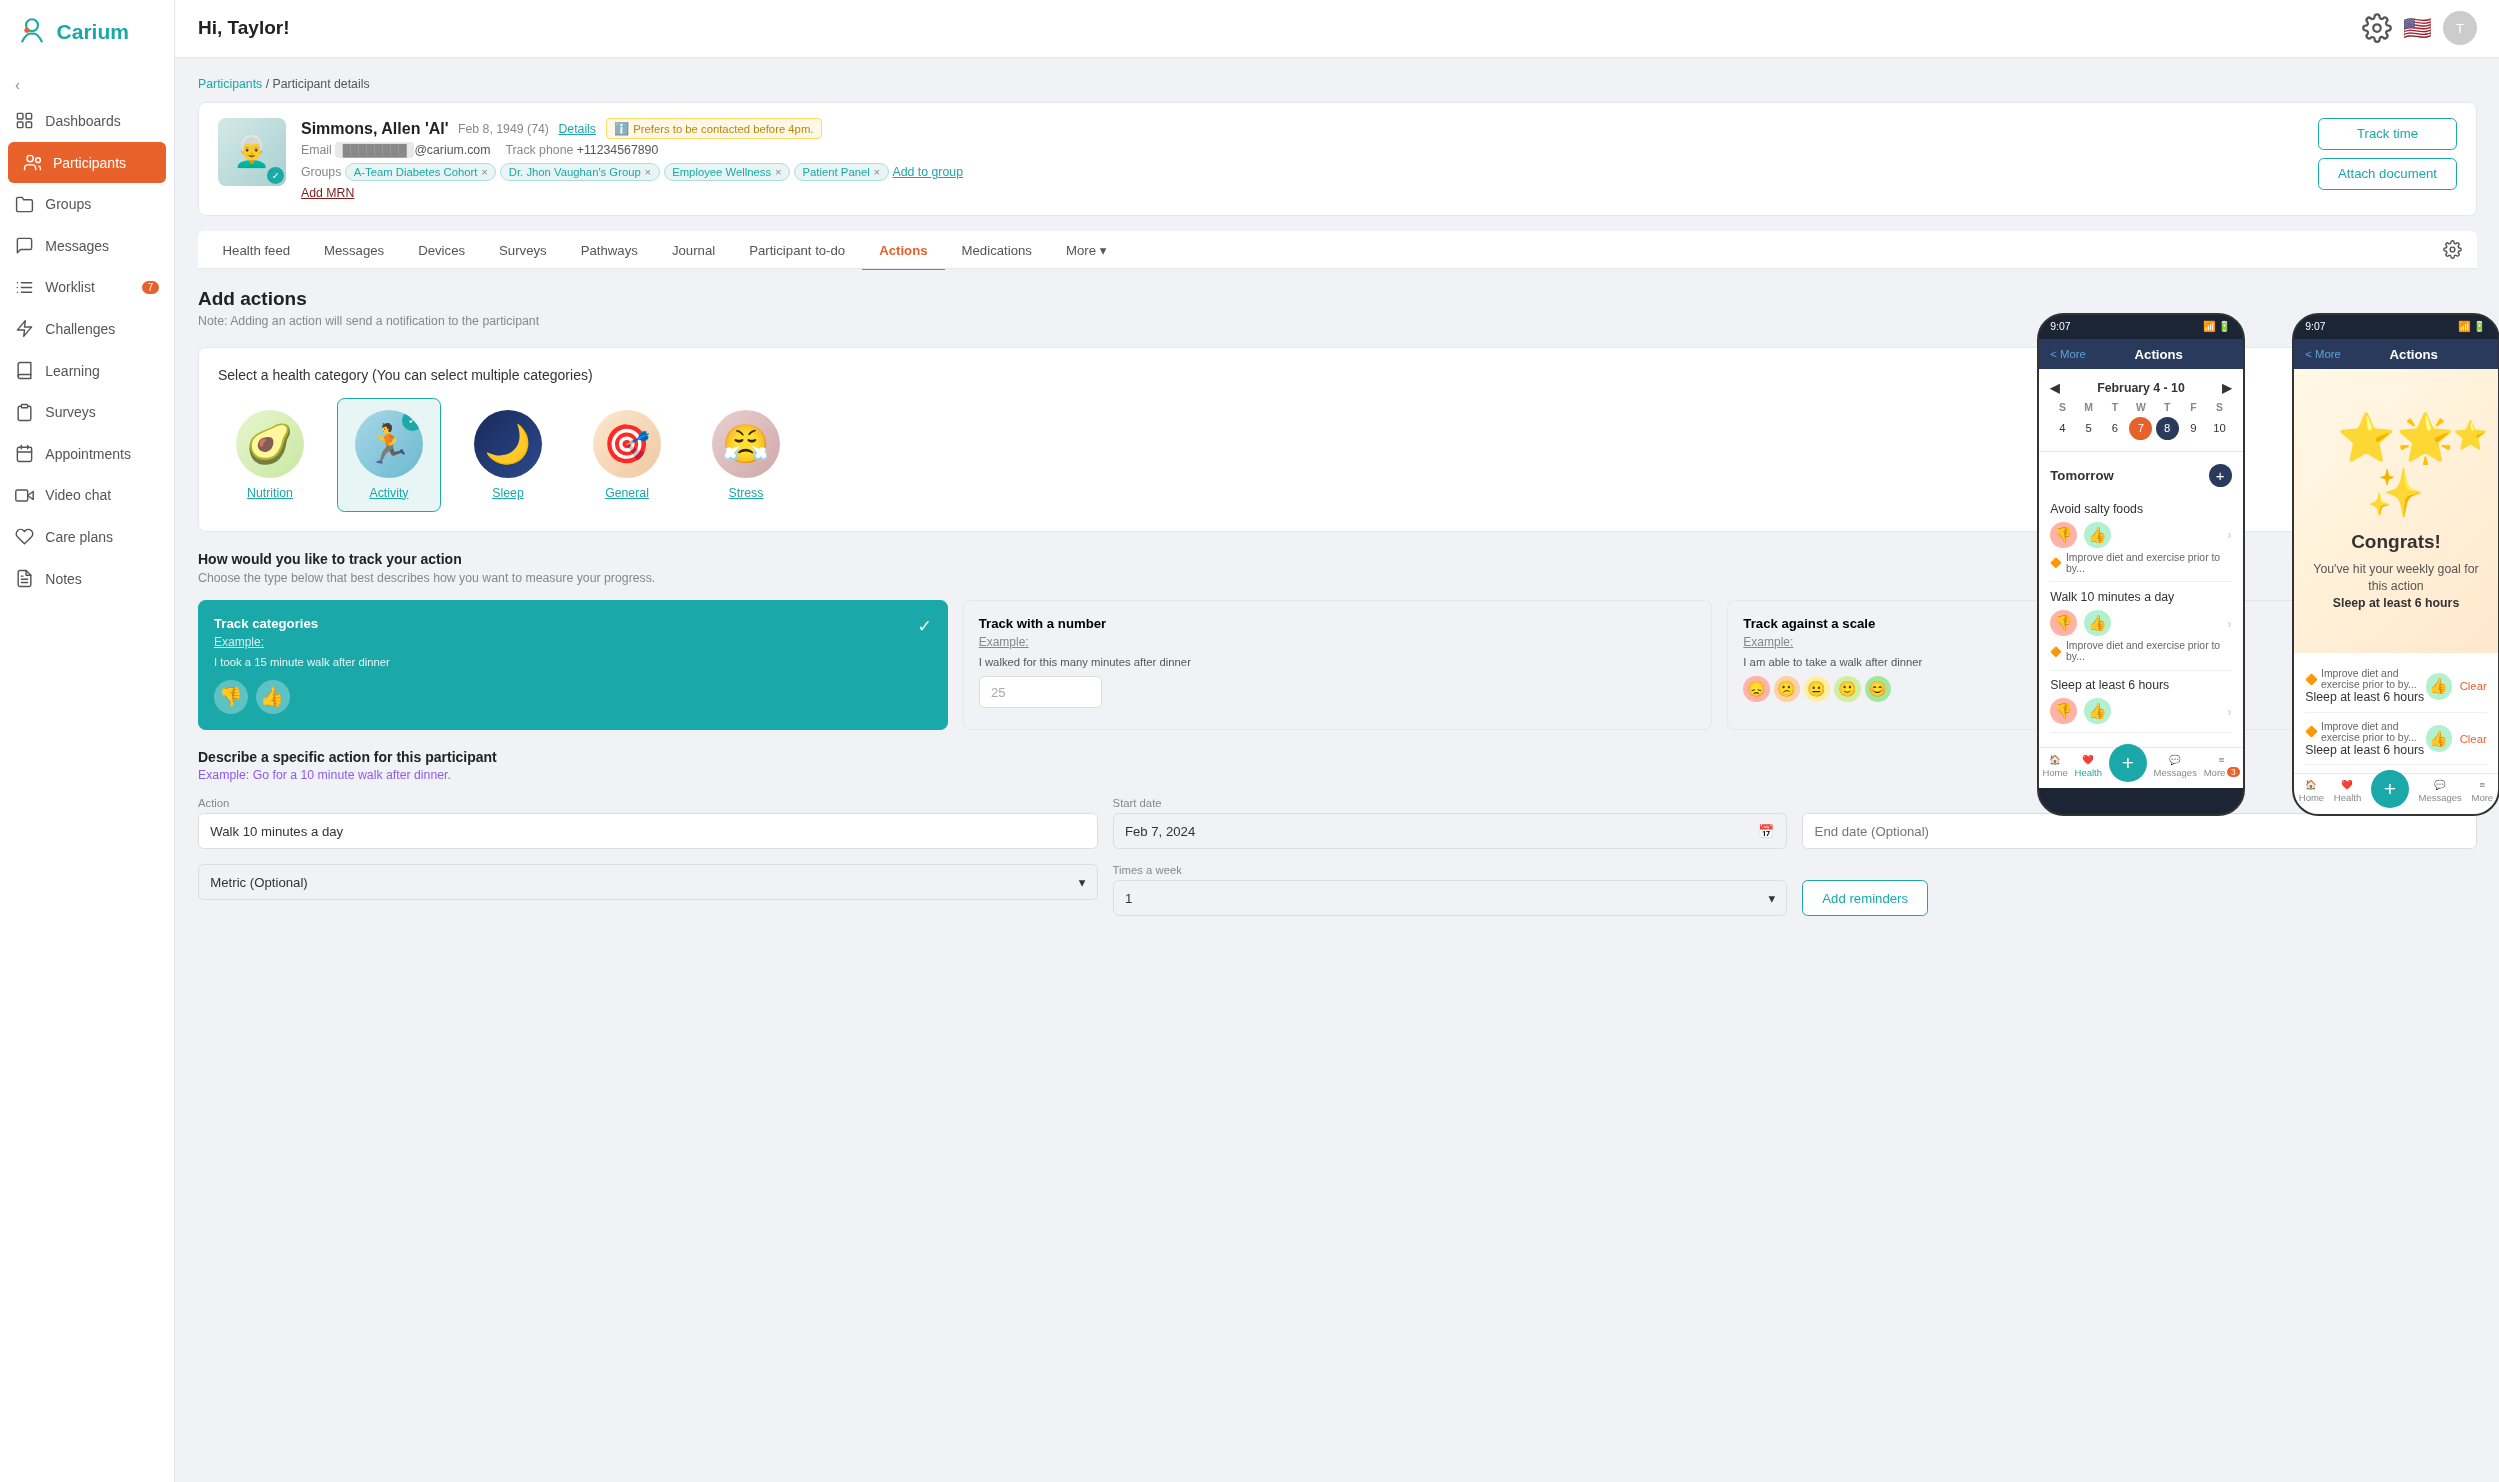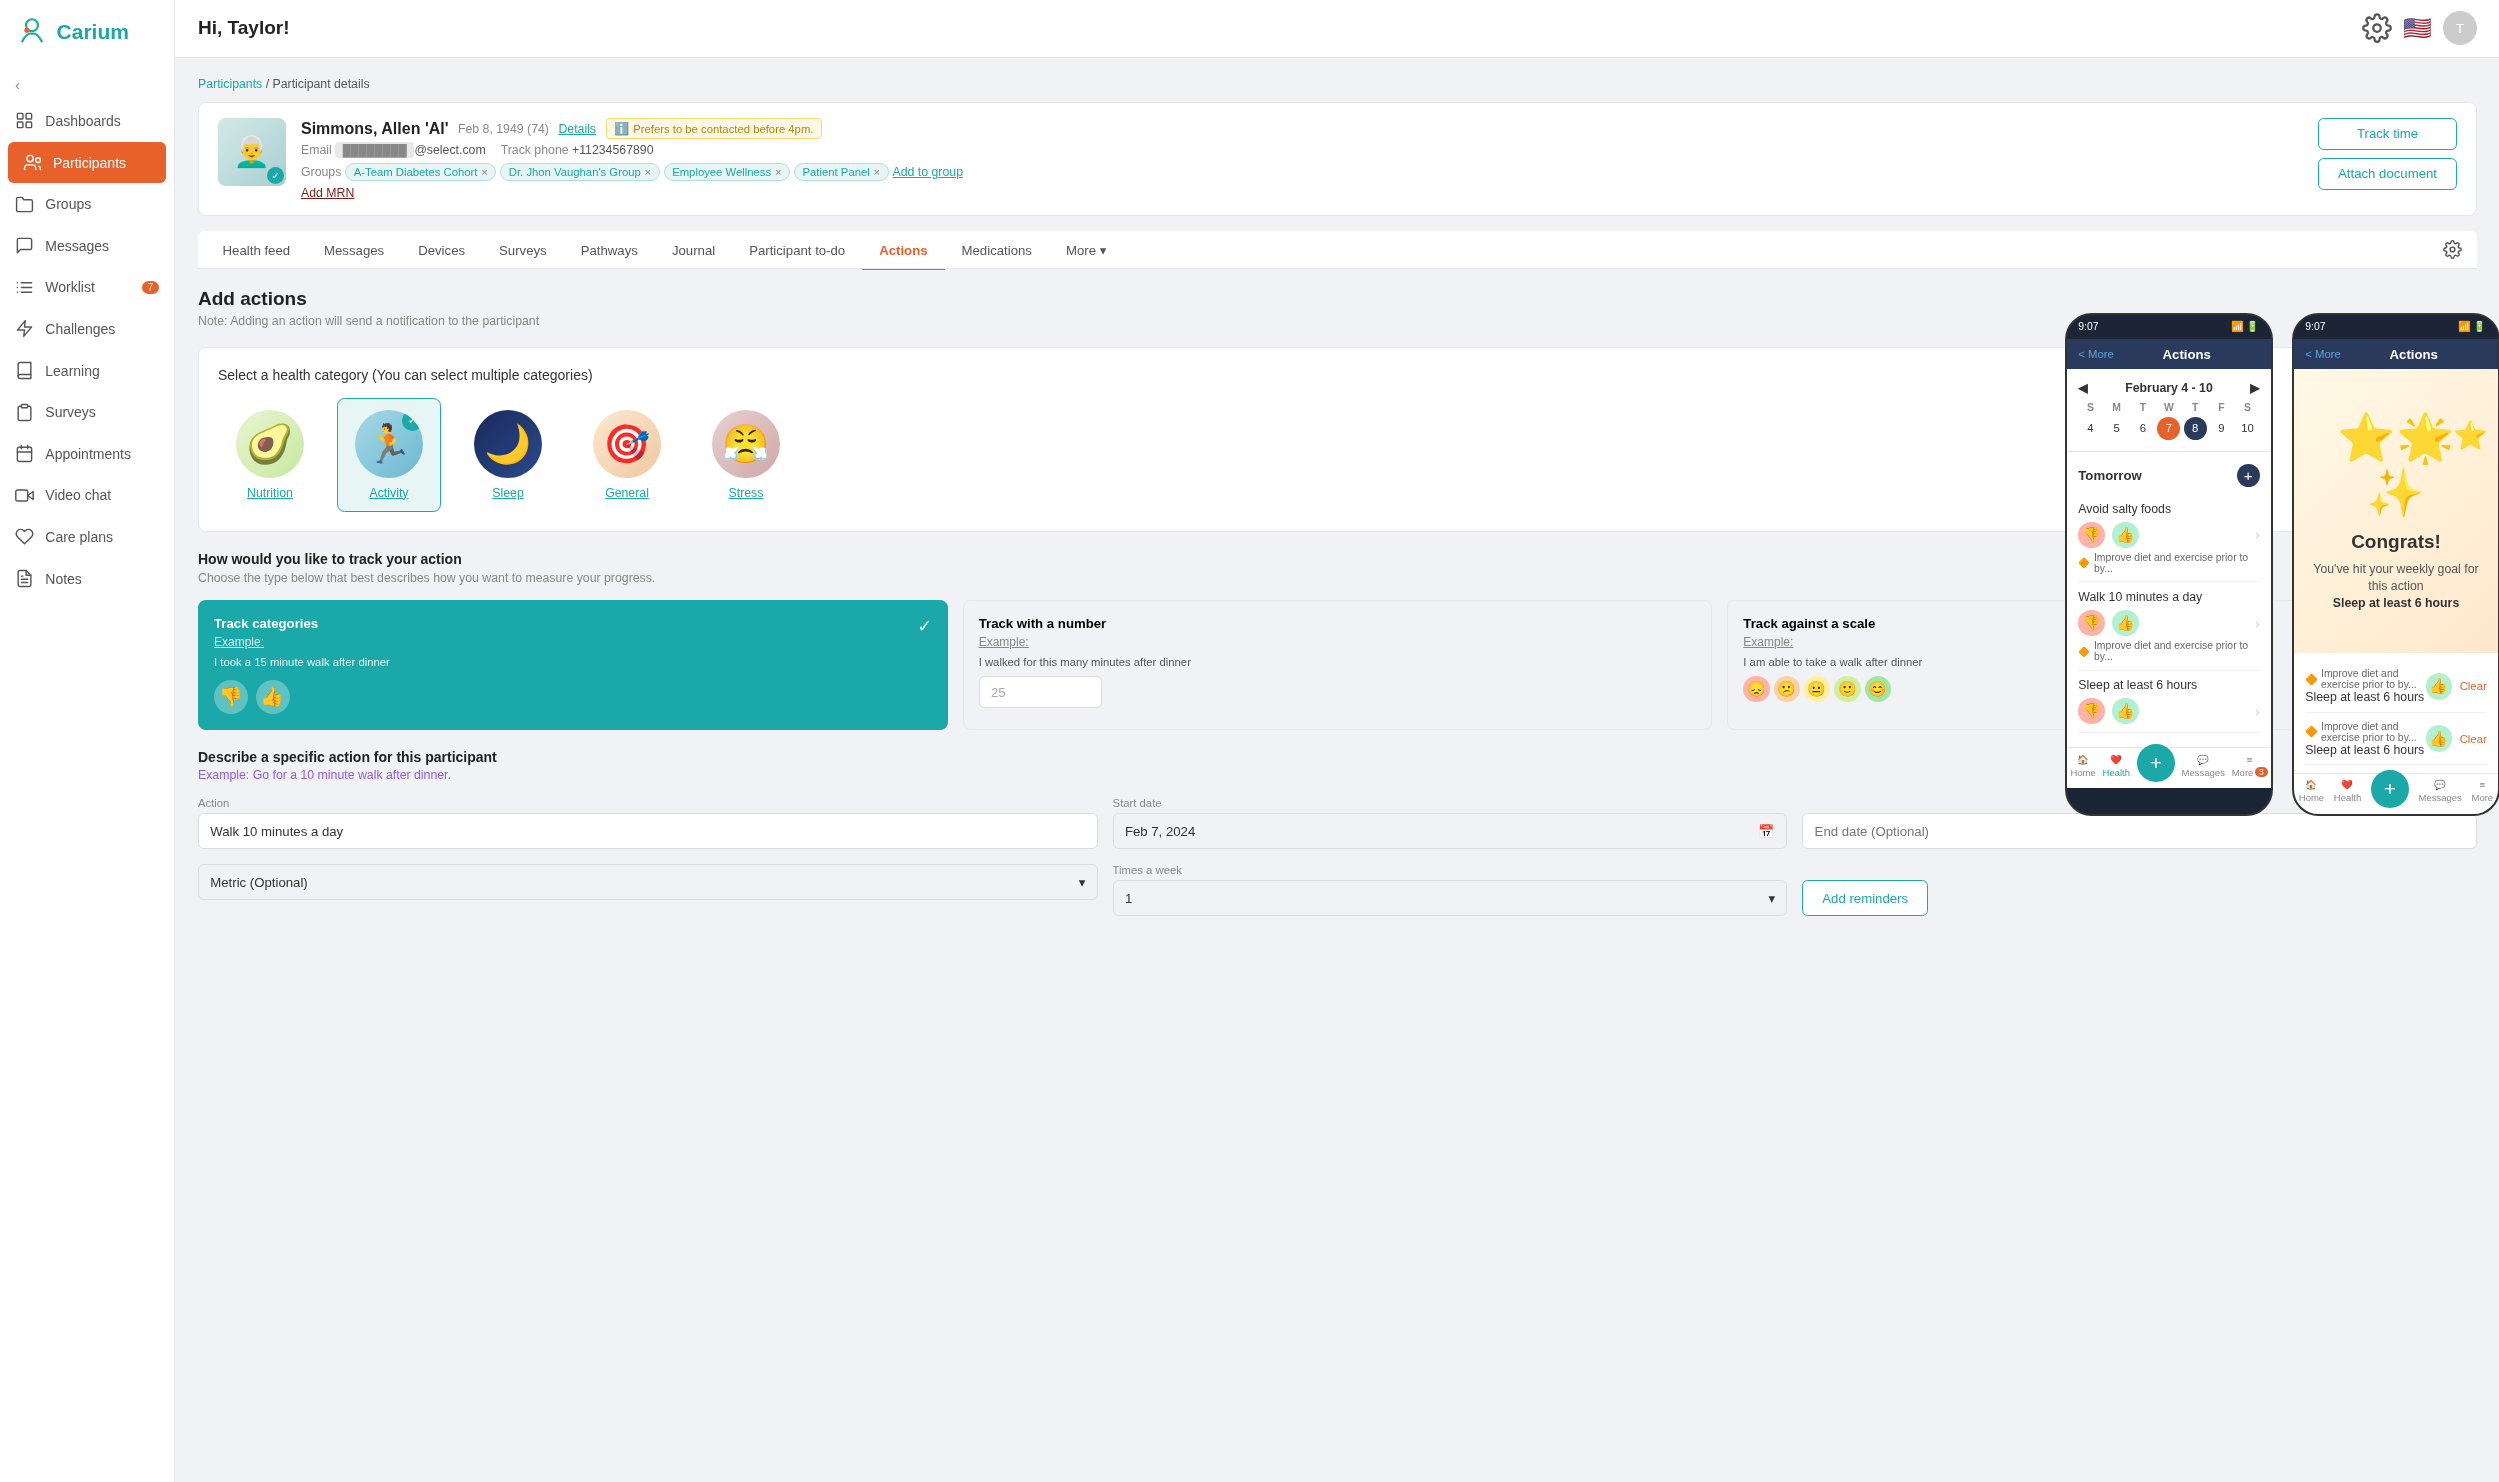--- a/index.html
+++ b/index.html
@@ -97,21 +97,21 @@
     .describe-section { margin-top: 19px; }
     .describe-title { font-size: 14px; font-weight: 600; color: #222; margin-bottom: 3.8px; }
     .describe-sub { font-size: 12.3px; color: #8b5cf6; margin-bottom: 15px; }
     .form-row { display: flex; gap: 15px; margin-bottom: 15px; }
     .form-group { flex: 1; }
     .form-label { font-size: 11.3px; color: #888; margin-bottom: 3.8px; display: block; }
     .form-input { border: 0.9px solid #ddd; border-radius: 5.7px; padding: 9.5px 11.3px; font-size: 13.2px; color: #333; width: 100%; }
     .form-input-date { display: flex; align-items: center; gap: 7.6px; border: 0.9px solid #ddd; border-radius: 5.7px; padding: 9.5px 11.3px; font-size: 13.2px; color: #333; width: 100%; }
     .form-select { border: 0.9px solid #ddd; border-radius: 5.7px; padding: 9.5px 11.3px; font-size: 13.2px; color: #333; width: 100%; display: flex; align-items: center; justify-content: space-between; cursor: pointer; }
     .btn-reminder { border: 1.4px solid #1aa8a8; color: #1aa8a8; background: #fff; border-radius: 5.7px; padding: 9.5px 19px; font-size: 13.2px; cursor: pointer; white-space: nowrap; }
-    .phone-mockup { width: 208px; background: #1c2536; border-radius: 26.5px; overflow: hidden; border: 2.8px solid #333; }
+    .phone-mockup { width: 208px; background: #1c2536; border-radius: 26.5px; overflow: hidden; border: 2.8px solid #333; margin-left: 28px; }
     .phone-status { background: #1c2536; color: #fff; font-size: 10.4px; padding: 5.7px 11.3px; display: flex; justify-content: space-between; align-items: center; }
     .phone-nav { background: #2a3a5c; display: flex; padding: 7.6px 11.3px; align-items: center; }
     .phone-nav-back { color: #5ba3d9; font-size: 11.3px; display: flex; align-items: center; gap: 1.9px; cursor: pointer; }
     .phone-nav-title { color: #fff; font-size: 13.2px; font-weight: 600; text-align: center; flex: 1; }
     .phone-content { background: #fff; min-height: 378px; }
     .phone-calendar { padding: 7.6px 11.3px; }
     .phone-cal-nav { display: flex; align-items: center; justify-content: space-between; font-size: 12.3px; font-weight: 600; color: #333; padding: 3.8px 0; }
     .phone-cal-days { display: grid; grid-template-columns: repeat(7, 1fr); gap: 1.9px; margin-top: 3.8px; }
     .phone-cal-day-header { text-align: center; font-size: 10.4px; color: #888; font-weight: 600; }
     .phone-cal-day { text-align: center; font-size: 11.3px; color: #333; padding: 3.8px 1.9px; border-radius: 50%; width: 23px; height: 23px; display: flex; align-items: center; justify-content: center; margin: 0 auto; }
@@ -307,21 +307,21 @@
           <div style="display:flex;align-items:center;gap:9.5px;">
             <span class="patient-name">Simmons, Allen 'Al'</span>
             <span style="color:#888;font-size:12.3px;">Feb 8, 1949 (74)</span>
             <a href="#" style="color:#1aa8a8;font-size:12.3px;">Details</a>
             <span style="display:flex;align-items:center;gap:3.8px;background:#fff8e6;border:0.9px solid #ffd966;border-radius:3.8px;padding:2.8px 7.6px;font-size:11.3px;color:#b8860b;">
               <span style="font-size:12.3px;">ℹ️</span>
               <span>Prefers to be contacted before 4pm.</span>
             </span>
           </div>
           <div class="patient-contact">
-            <span><span class="contact-label">Email</span> <span style="background:#e8e8e8;padding:1.9px 7.6px;border-radius:3.8px;font-size:11.3px;color:#888;">████████</span><span>@select.com</span></span>
+            <span><span class="contact-label">Email</span> <span style="background:#e8e8e8;padding:1.9px 7.6px;border-radius:3.8px;font-size:11.3px;color:#888;">████████</span><span>@carium.com</span></span>
             <span><span class="contact-label">Track phone</span> <span>+11234567890</span></span>
           </div>
           <div style="display:flex;align-items:center;gap:3.8px;margin-top:5.7px;flex-wrap:wrap;">
             <span style="color:#888;font-size:12.3px;">Groups</span>
             <span class="tag">A-Team Diabetes Cohort <span class="tag-close">×</span></span>
             <span class="tag">Dr. Jhon Vaughan's Group <span class="tag-close">×</span></span>
             <span class="tag">Employee Wellness <span class="tag-close">×</span></span>
             <span class="tag">Patient Panel <span class="tag-close">×</span></span>
             <a href="#" style="color:#1aa8a8;font-size:12.3px;">Add to group</a>
           </div>

